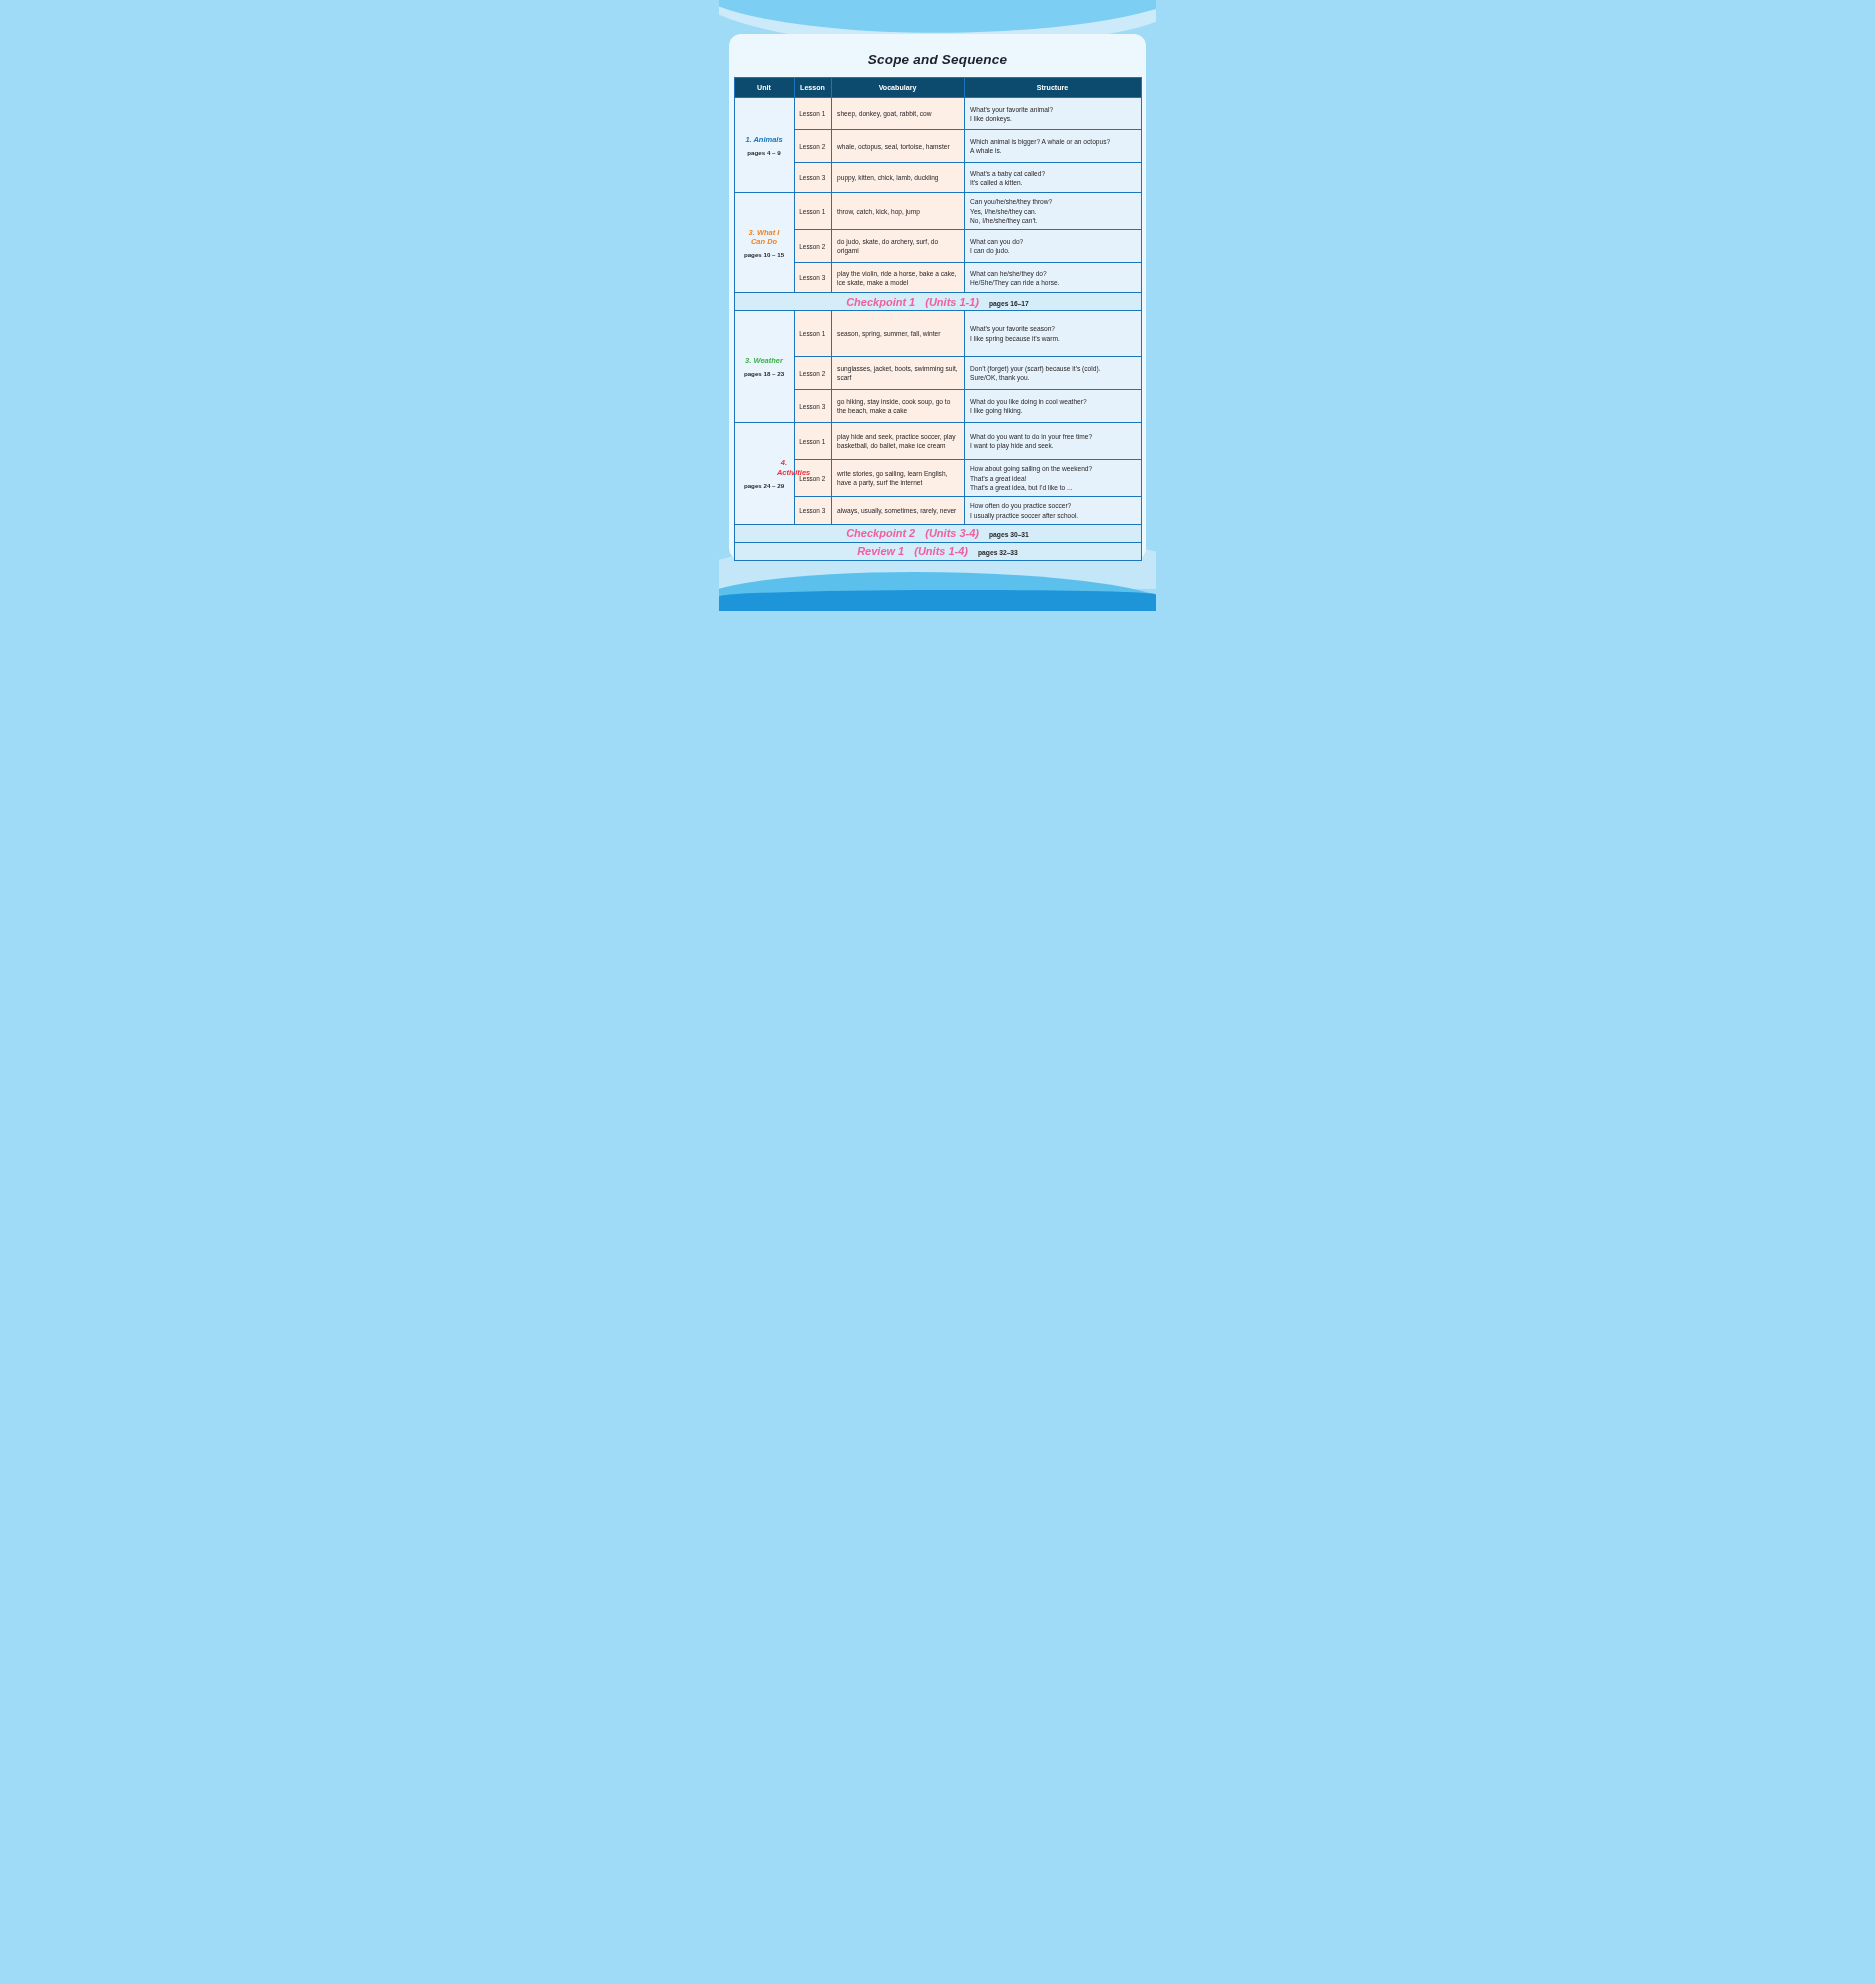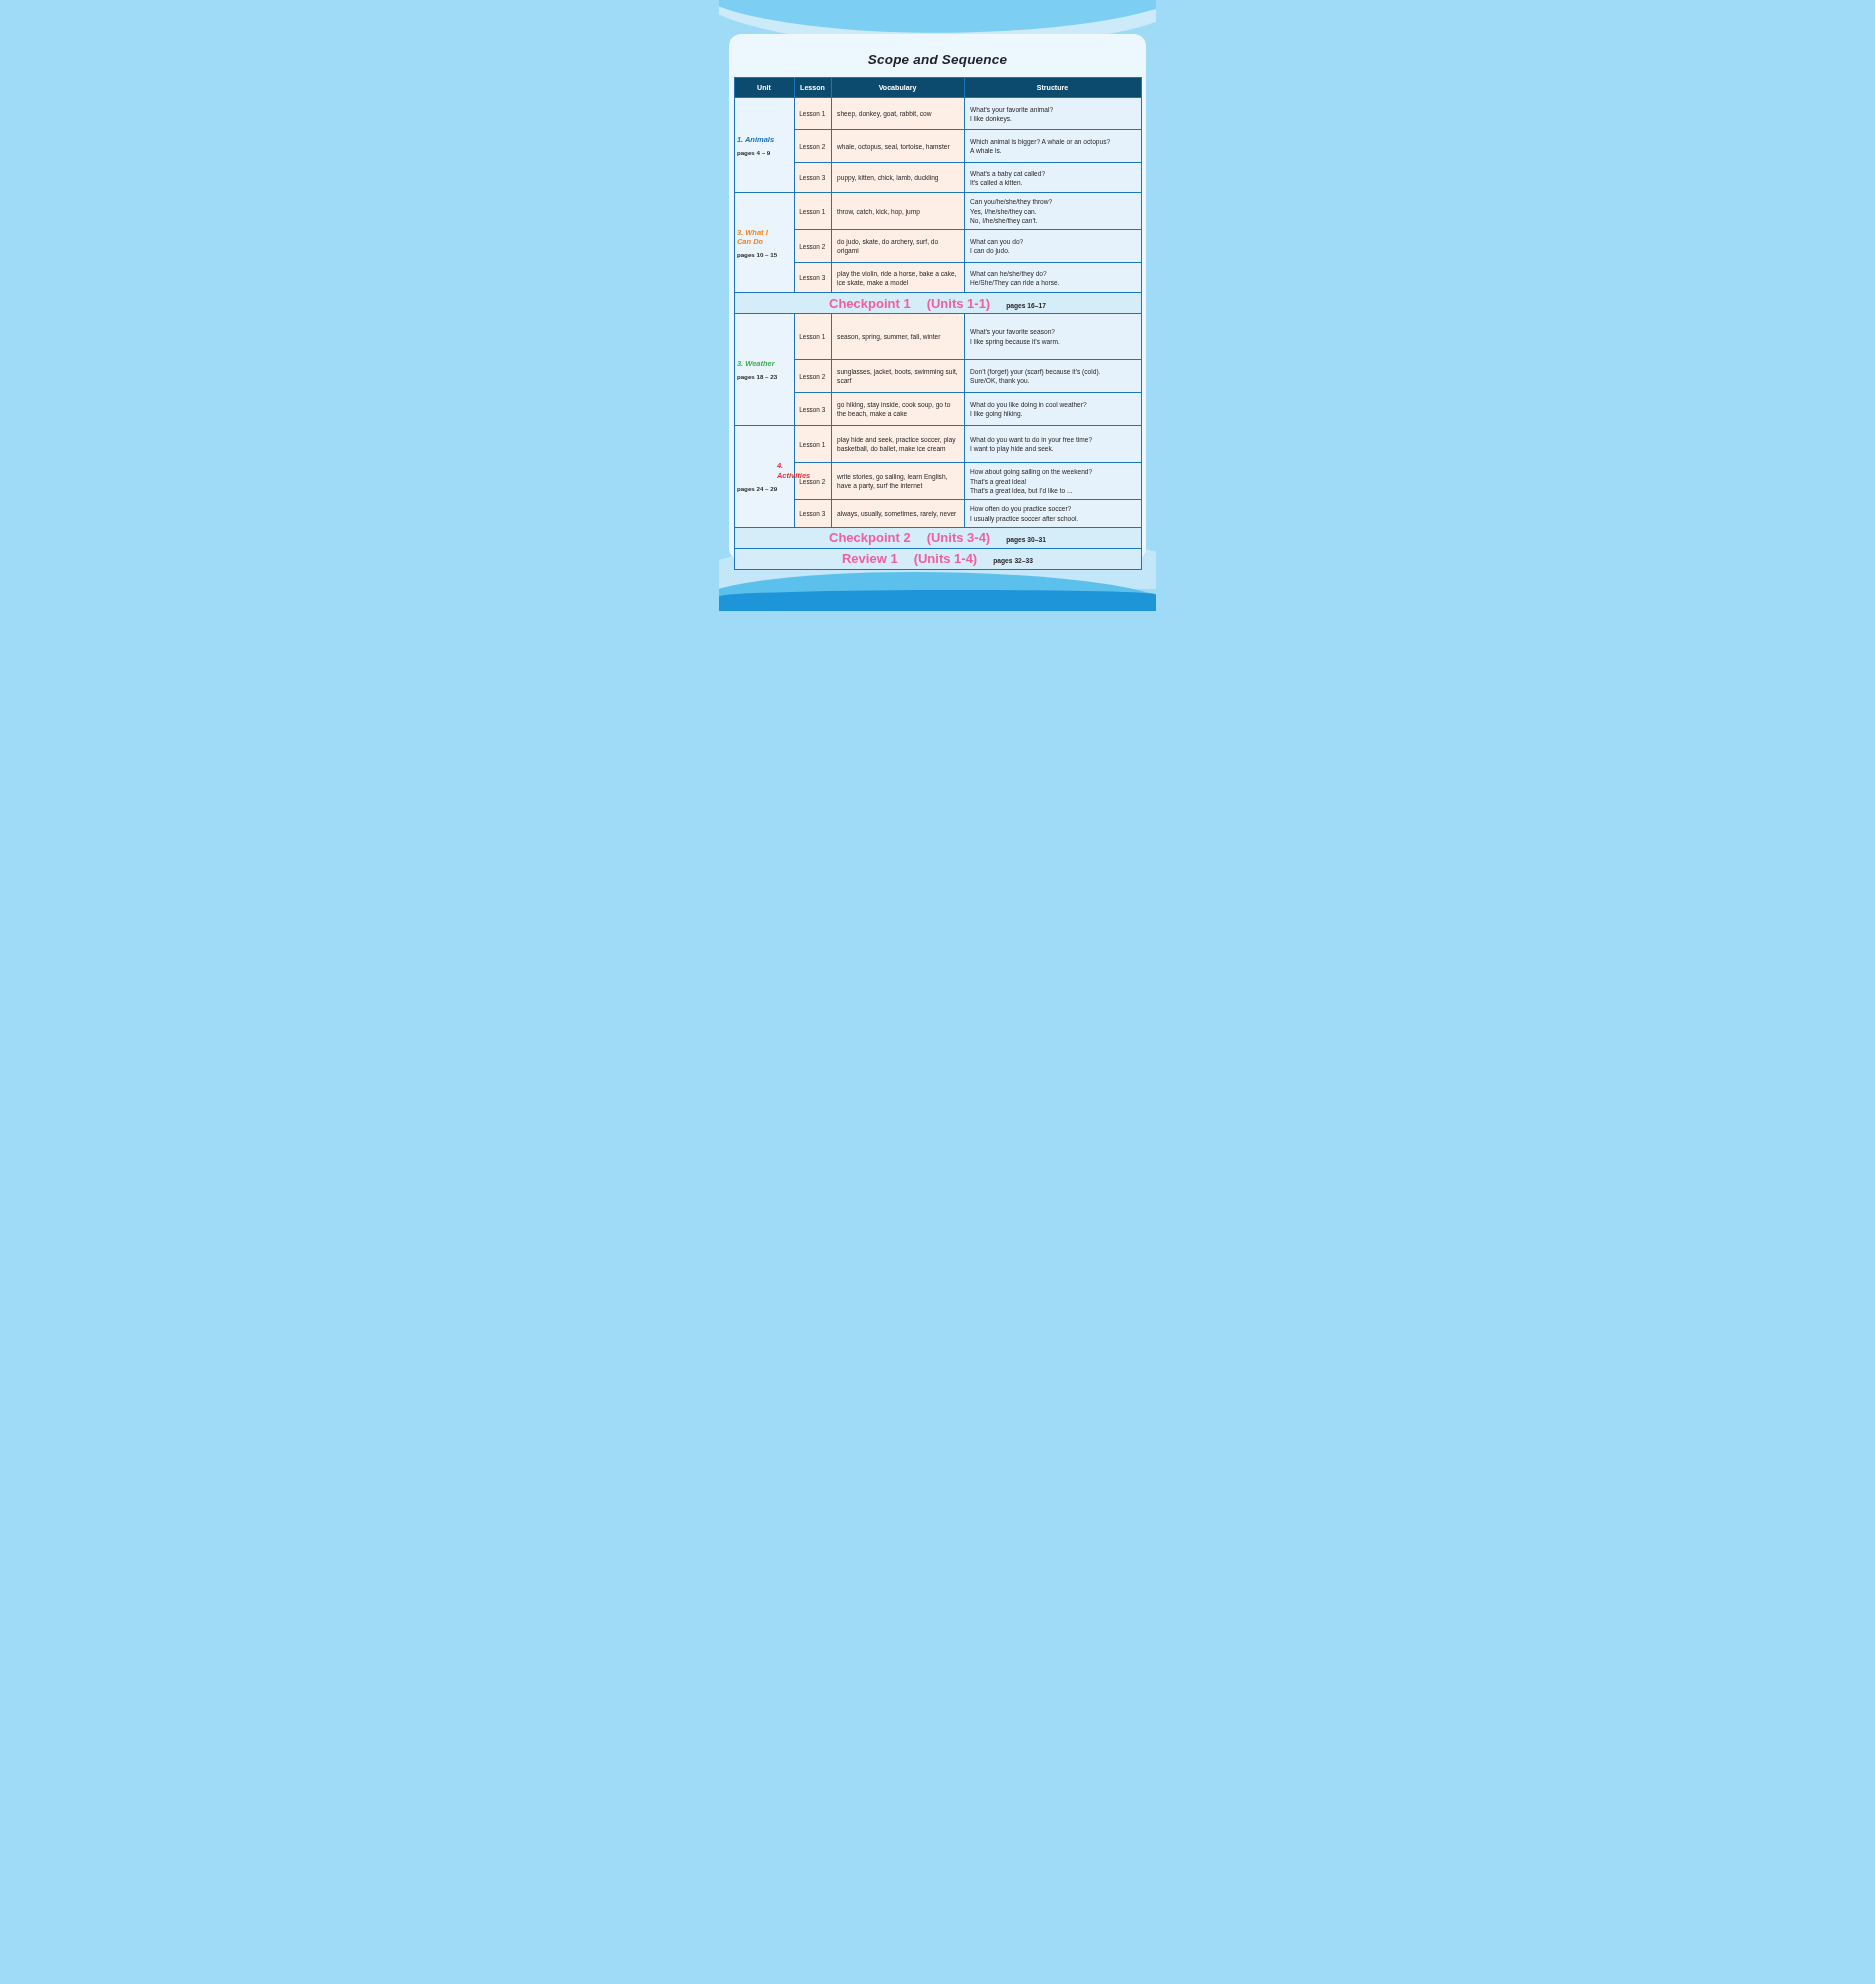--- a/index.html
+++ b/index.html
@@ -77,20 +77,21 @@
     text-align:center;
   }
 
   col.col-unit      { width:60px; }
   col.col-lesson    { width:37px;  }
   col.col-vocab     { width:133px; }
   col.col-structure { width:177px; }
 
   .unit-cell {
     background:#e9f4fc;
+    text-align:center;
     vertical-align:middle;
     padding:3.2px 2.4px;
   }
   .unit-name {
     font-weight:bold;
     font-style:italic;
     font-size:7.5px;
     line-height:1.3;
     white-space:pre-line;
   }
@@ -132,22 +133,23 @@
 
   .milestone-cell {
     background:#d5ecf9;
     text-align:center;
     vertical-align:middle;
     padding:2.4px;
   }
   .milestone-name, .milestone-units {
     color:#f0609f;
     font-weight:bold;
-    font-size:13px;
-    margin-right:16px;
+    font-style:italic;
+    font-size:11px;
+    margin-right:10px;
   }
   .milestone-pages {
     color:#231f20;
     font-weight:600;
     font-size:6.7px;
   }
 </style>
 </head>
 <body>
 

